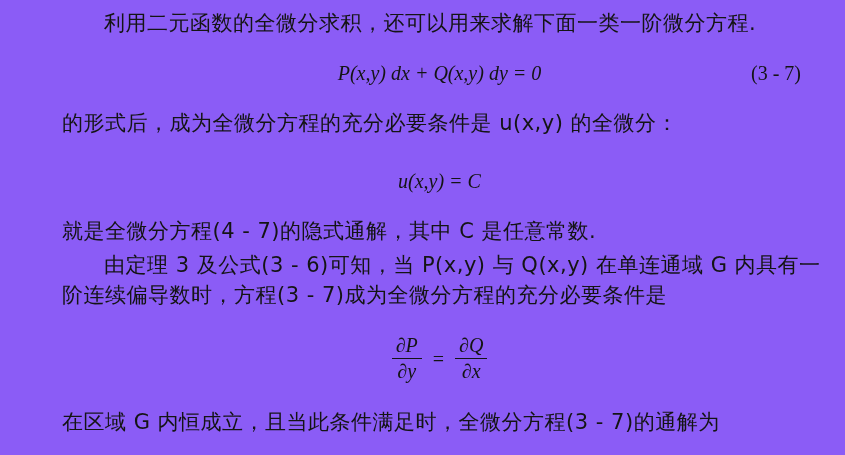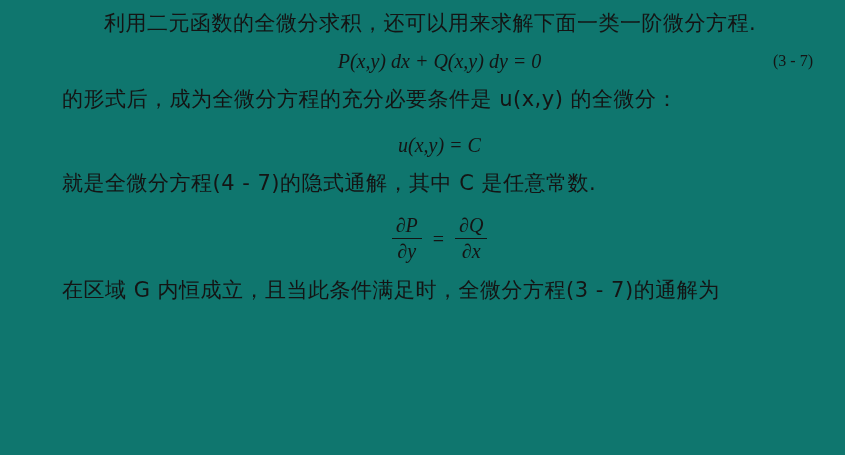--- a/index.html
+++ b/index.html
@@ -13,56 +13,56 @@
     font-family: "Liberation Serif", serif;
     color: #141414;
     overflow: hidden;
   }
   .page {
     position: relative;
     width: 845px;
     height: 455px;
     padding: 0;
     box-sizing: border-box;
-    background: #0f766e;
+    background: #8b5cf6;
   }
   .body-text {
     position: absolute;
     left: 62px;
     right: 28px;
     top: 8px;
   }
   p.line {
     margin: 0;
     font-size: 21px;
     line-height: 30px;
     letter-spacing: 0.5px;
     white-space: nowrap;
   }
   p.indent {
     text-indent: 42px;
   }
   .formula {
-    margin: 4px;
+    margin: 16px;
     text-align: center;
     font-family: "Liberation Serif", serif;
     font-size: 20px;
     line-height: 30px;
     font-style: italic;
   }
   .formula-row {
     position: relative;
     display: block;
   }
   .eq-number {
     position: absolute;
     right: 0;
     top: 0;
     font-style: normal;
-    font-size: 16px;
+    font-size: 20px;
   }
   .cjk {
     font-family: "DejaVu Sans", "Liberation Sans", sans-serif;
     font-size: 19px;
   }
   .frac {
     display: inline-block;
     vertical-align: middle;
     text-align: center;
     font-style: italic;
@@ -117,21 +117,23 @@
     <div class="spacer-sm"></div>
     <div class="formula">
       <span>u(x,y) = C</span>
     </div>
     <div class="spacer-sm"></div>
 
     <p class="line cjk">就是全微分方程(4 - 7)的隐式通解，其中 C 是任意常数.</p>
 
     <div class="spacer-sm"></div>
 
+    <p class="line cjk indent">由定理 3 及公式(3 - 6)可知，当 P(x,y) 与 Q(x,y) 在单连通域 G 内具有一</p>
 
+    <p class="line cjk">阶连续偏导数时，方程(3 - 7)成为全微分方程的充分必要条件是</p>
 
     <div class="spacer-md"></div>
     <div class="formula">
       <span class="frac">
         <span class="num">∂P</span>
         <span class="den">∂y</span>
       </span>
       <span class="eqsign">=</span>
       <span class="frac">
         <span class="num">∂Q</span>

